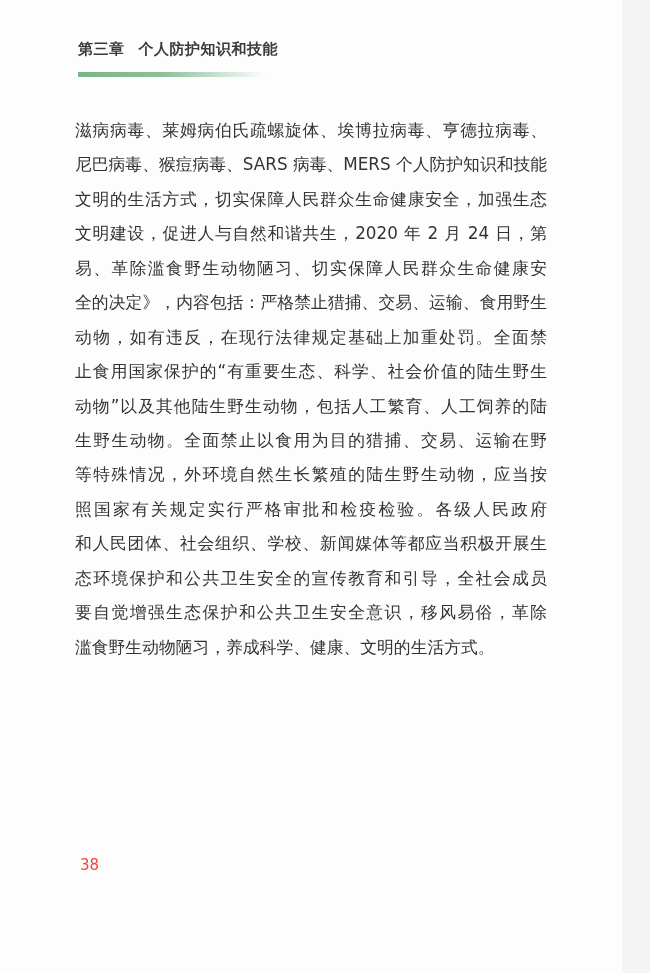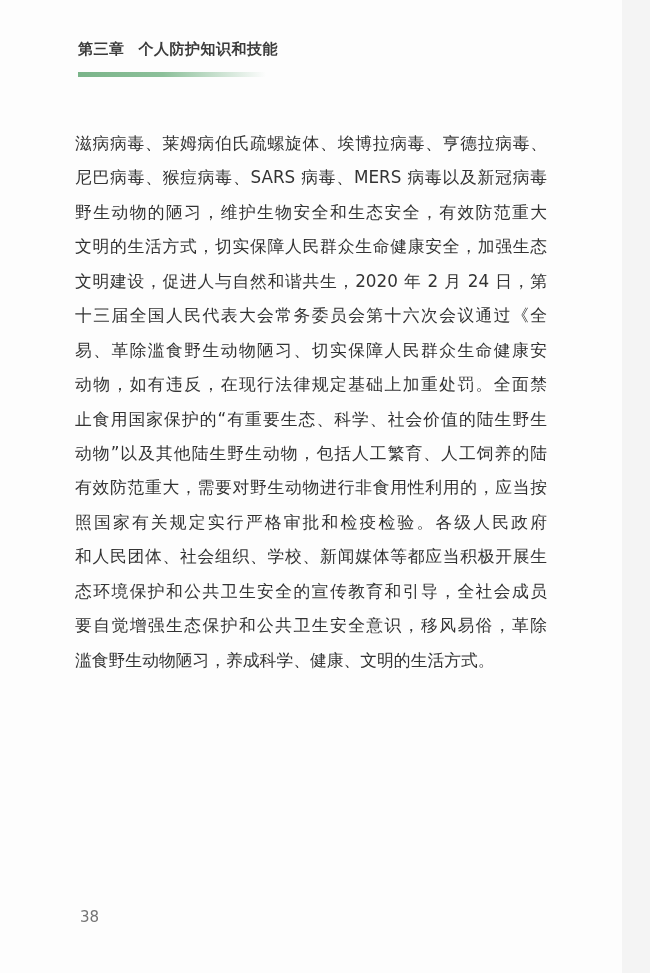--- a/index.html
+++ b/index.html
@@ -27,41 +27,41 @@
   .chapter-heading .chapter-no { margin-right: 14px; }
   .chapter-rule {
     position: absolute;
     left: 78px; top: 72px;
     width: 188px; height: 5px;
     background: linear-gradient(90deg, var(--accent, #7ab489) 0%, #8cc09a 45%, rgba(255,255,255,0) 100%);
   }
   
   .body-text {
     position: absolute;
-    left: 75px; top: 126px;
+    left: 75px; top: 113px;
     width: 472px;
     font-size: 16.8px;
     line-height: 34.45px;
     color: #333333;
   }
   .text-line {
     text-align: justify;
     text-align-last: justify;
     white-space: normal;
     height: 34.45px;
     overflow: visible;
   }
   .text-line.indent { text-indent: 34px; }
   .text-line.end { text-align-last: left; }
   
   .page-number {
     position: absolute;
-    left: 80px; top: 908px;
+    left: 80px; top: 856px;
     font-size: 15px;
-    color: #737373;
+    color: #ef4444;
   }
   
   .page-edge-line {
     position: absolute;
     left: 647px; top: 138px;
     width: 2px; height: 765px;
     background: #565656;
     opacity: 0.85;
   }
 </style>
@@ -70,30 +70,30 @@
 
 <div class="sheet">
 
   <div class="chapter-heading">
     <span class="chapter-no">第三章</span><span>个人防护知识和技能</span>
   </div>
   <div class="chapter-rule"></div>
 
   <div class="body-text">
     <div class="text-line">滋病病毒、莱姆病伯氏疏螺旋体、埃博拉病毒、亨德拉病毒、</div>
-    <div class="text-line">尼巴病毒、猴痘病毒、SARS 病毒、MERS 病毒以及新冠病毒</div>
-    <div class="text-line">野生动物的陋习，维护生物安全和生态安全，有效防范重大</div>
+    <div class="text-line">尼巴病毒、猴痘病毒、SARS 病毒、MERS 个人防护知识和技能</div>
     <div class="text-line">文明的生活方式，切实保障人民群众生命健康安全，加强生态</div>
     <div class="text-line">文明建设，促进人与自然和谐共生，2020 年 2 月 24 日，第</div>
-    <div class="text-line">十三届全国人民代表大会常务委员会第十六次会议通过《全</div>
     <div class="text-line">易、革除滥食野生动物陋习、切实保障人民群众生命健康安</div>
+    <div class="text-line">全的决定》，内容包括：严格禁止猎捕、交易、运输、食用野生</div>
     <div class="text-line">动物，如有违反，在现行法律规定基础上加重处罚。全面禁</div>
     <div class="text-line">止食用国家保护的“有重要生态、科学、社会价值的陆生野生</div>
     <div class="text-line">动物”以及其他陆生野生动物，包括人工繁育、人工饲养的陆</div>
-    <div class="text-line">有效防范重大，需要对野生动物进行非食用性利用的，应当按</div>
+    <div class="text-line">生野生动物。全面禁止以食用为目的猎捕、交易、运输在野</div>
+    <div class="text-line">等特殊情况，外环境自然生长繁殖的陆生野生动物，应当按</div>
     <div class="text-line">照国家有关规定实行严格审批和检疫检验。各级人民政府</div>
     <div class="text-line">和人民团体、社会组织、学校、新闻媒体等都应当积极开展生</div>
     <div class="text-line">态环境保护和公共卫生安全的宣传教育和引导，全社会成员</div>
     <div class="text-line">要自觉增强生态保护和公共卫生安全意识，移风易俗，革除</div>
     <div class="text-line end">滥食野生动物陋习，养成科学、健康、文明的生活方式。</div>
   </div>
 
   <div class="page-number">38</div>
 
   <div class="page-edge-line"></div>

